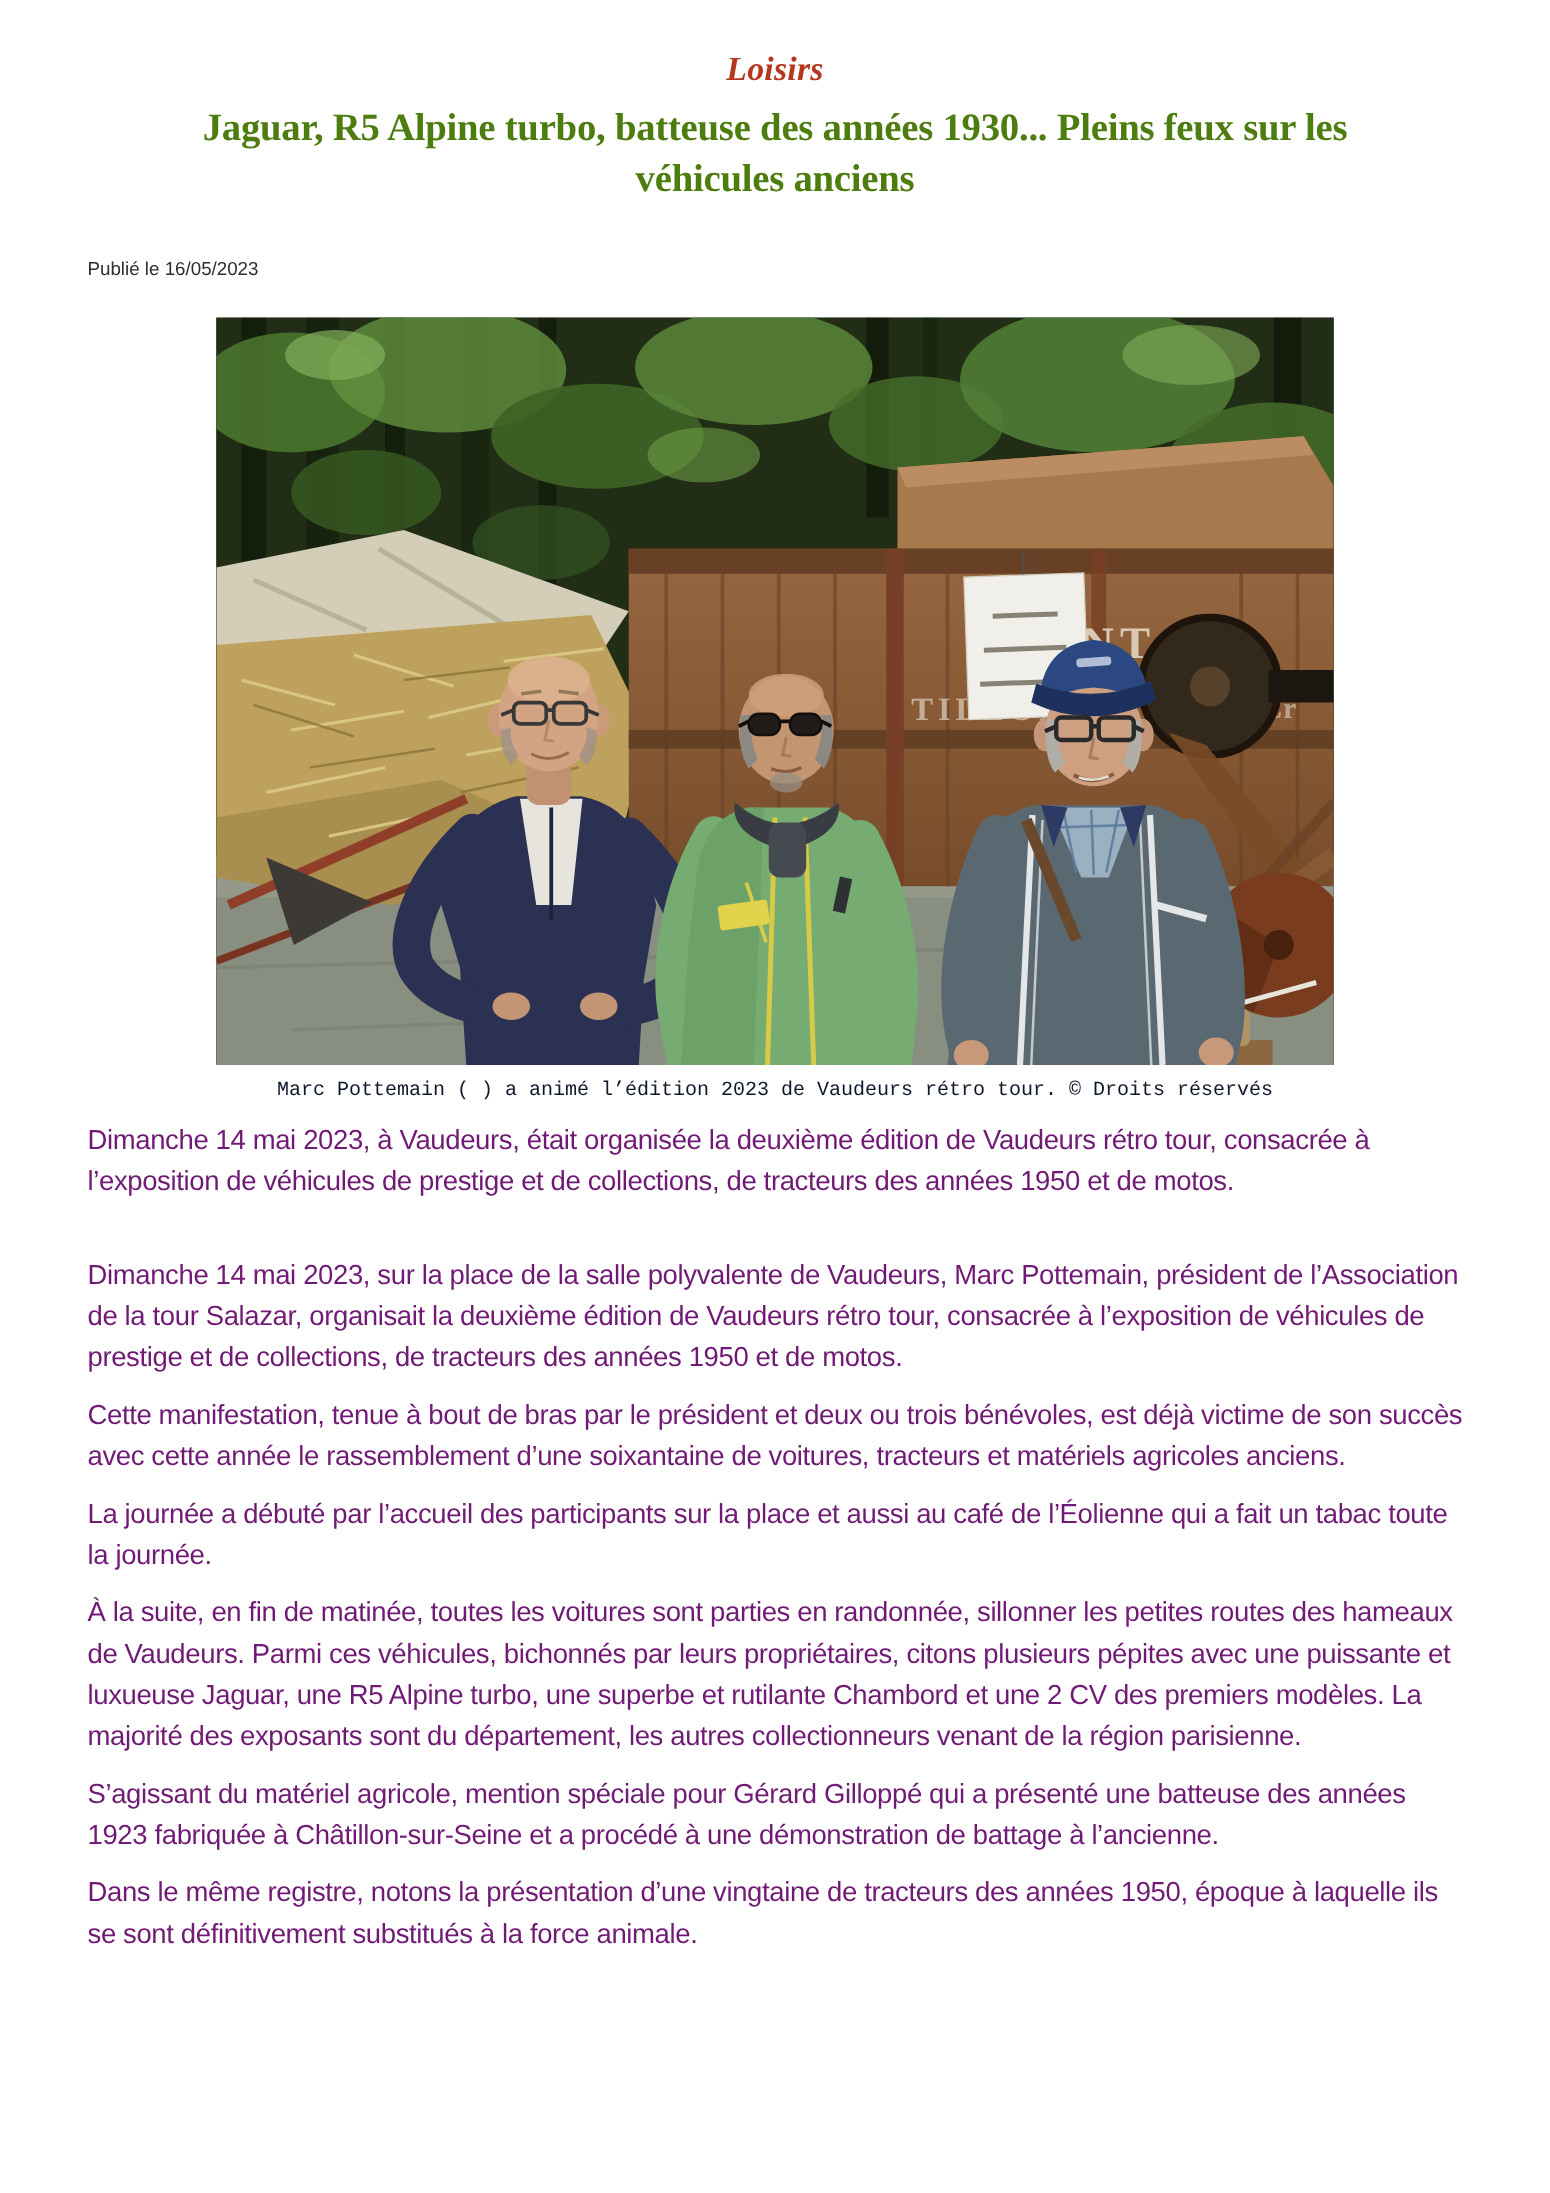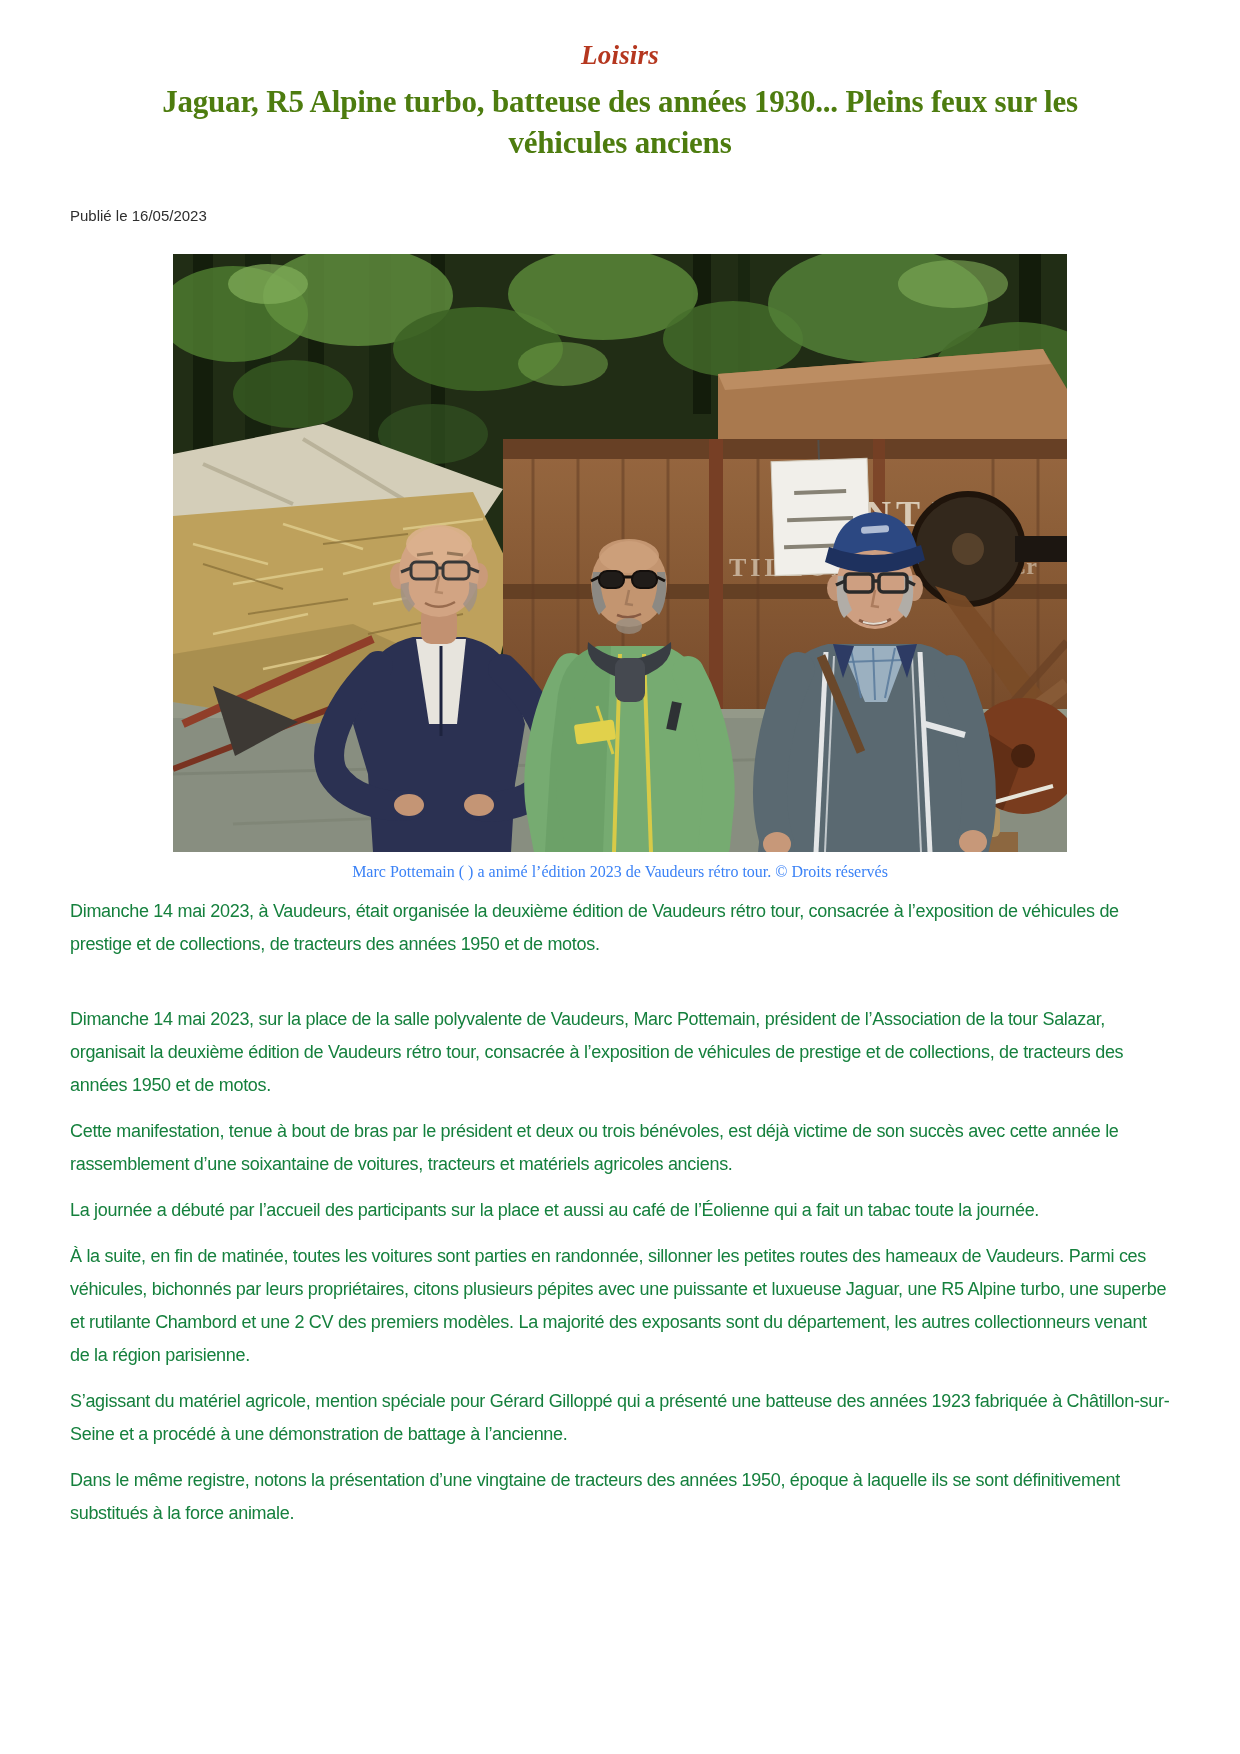--- a/index.html
+++ b/index.html
@@ -33,30 +33,30 @@
 
   figure.photo-figure { margin-top: 30px; text-align: center; }
   .photo-frame {
     width: 894px; height: 598px;
     margin: 0 auto; overflow: hidden;
     background: #25301a;
   }
   .photo-frame svg { display: block; width: 894px; height: 598px; }
   figcaption {
     margin-top: 11px;
-    font-family: Liberation Serif, serif;
-    font-size: 16px; color: #3b82f6;
+    font-family: Liberation Mono, monospace;
+    font-size: 16px; color: #0f172a;
     text-align: center;
   }
 
   .article { margin-top: 14px; }
   .article p {
-    font-size: 18px; line-height: 33px;
+    font-size: 22px; line-height: 33px;
     letter-spacing: -0.3px;
-    color: #15803d;
+    color: #701a75;
     margin-bottom: 13px;
   }
   .article p.lead { margin-bottom: 42px; }
   h2.subheading {
     font-family: "Liberation Serif", serif;
     font-weight: 400; font-size: 29px; color: #1a1a1a;
     margin: 36px 0 16px;
     letter-spacing: 0.2px;
   }
 </style>

